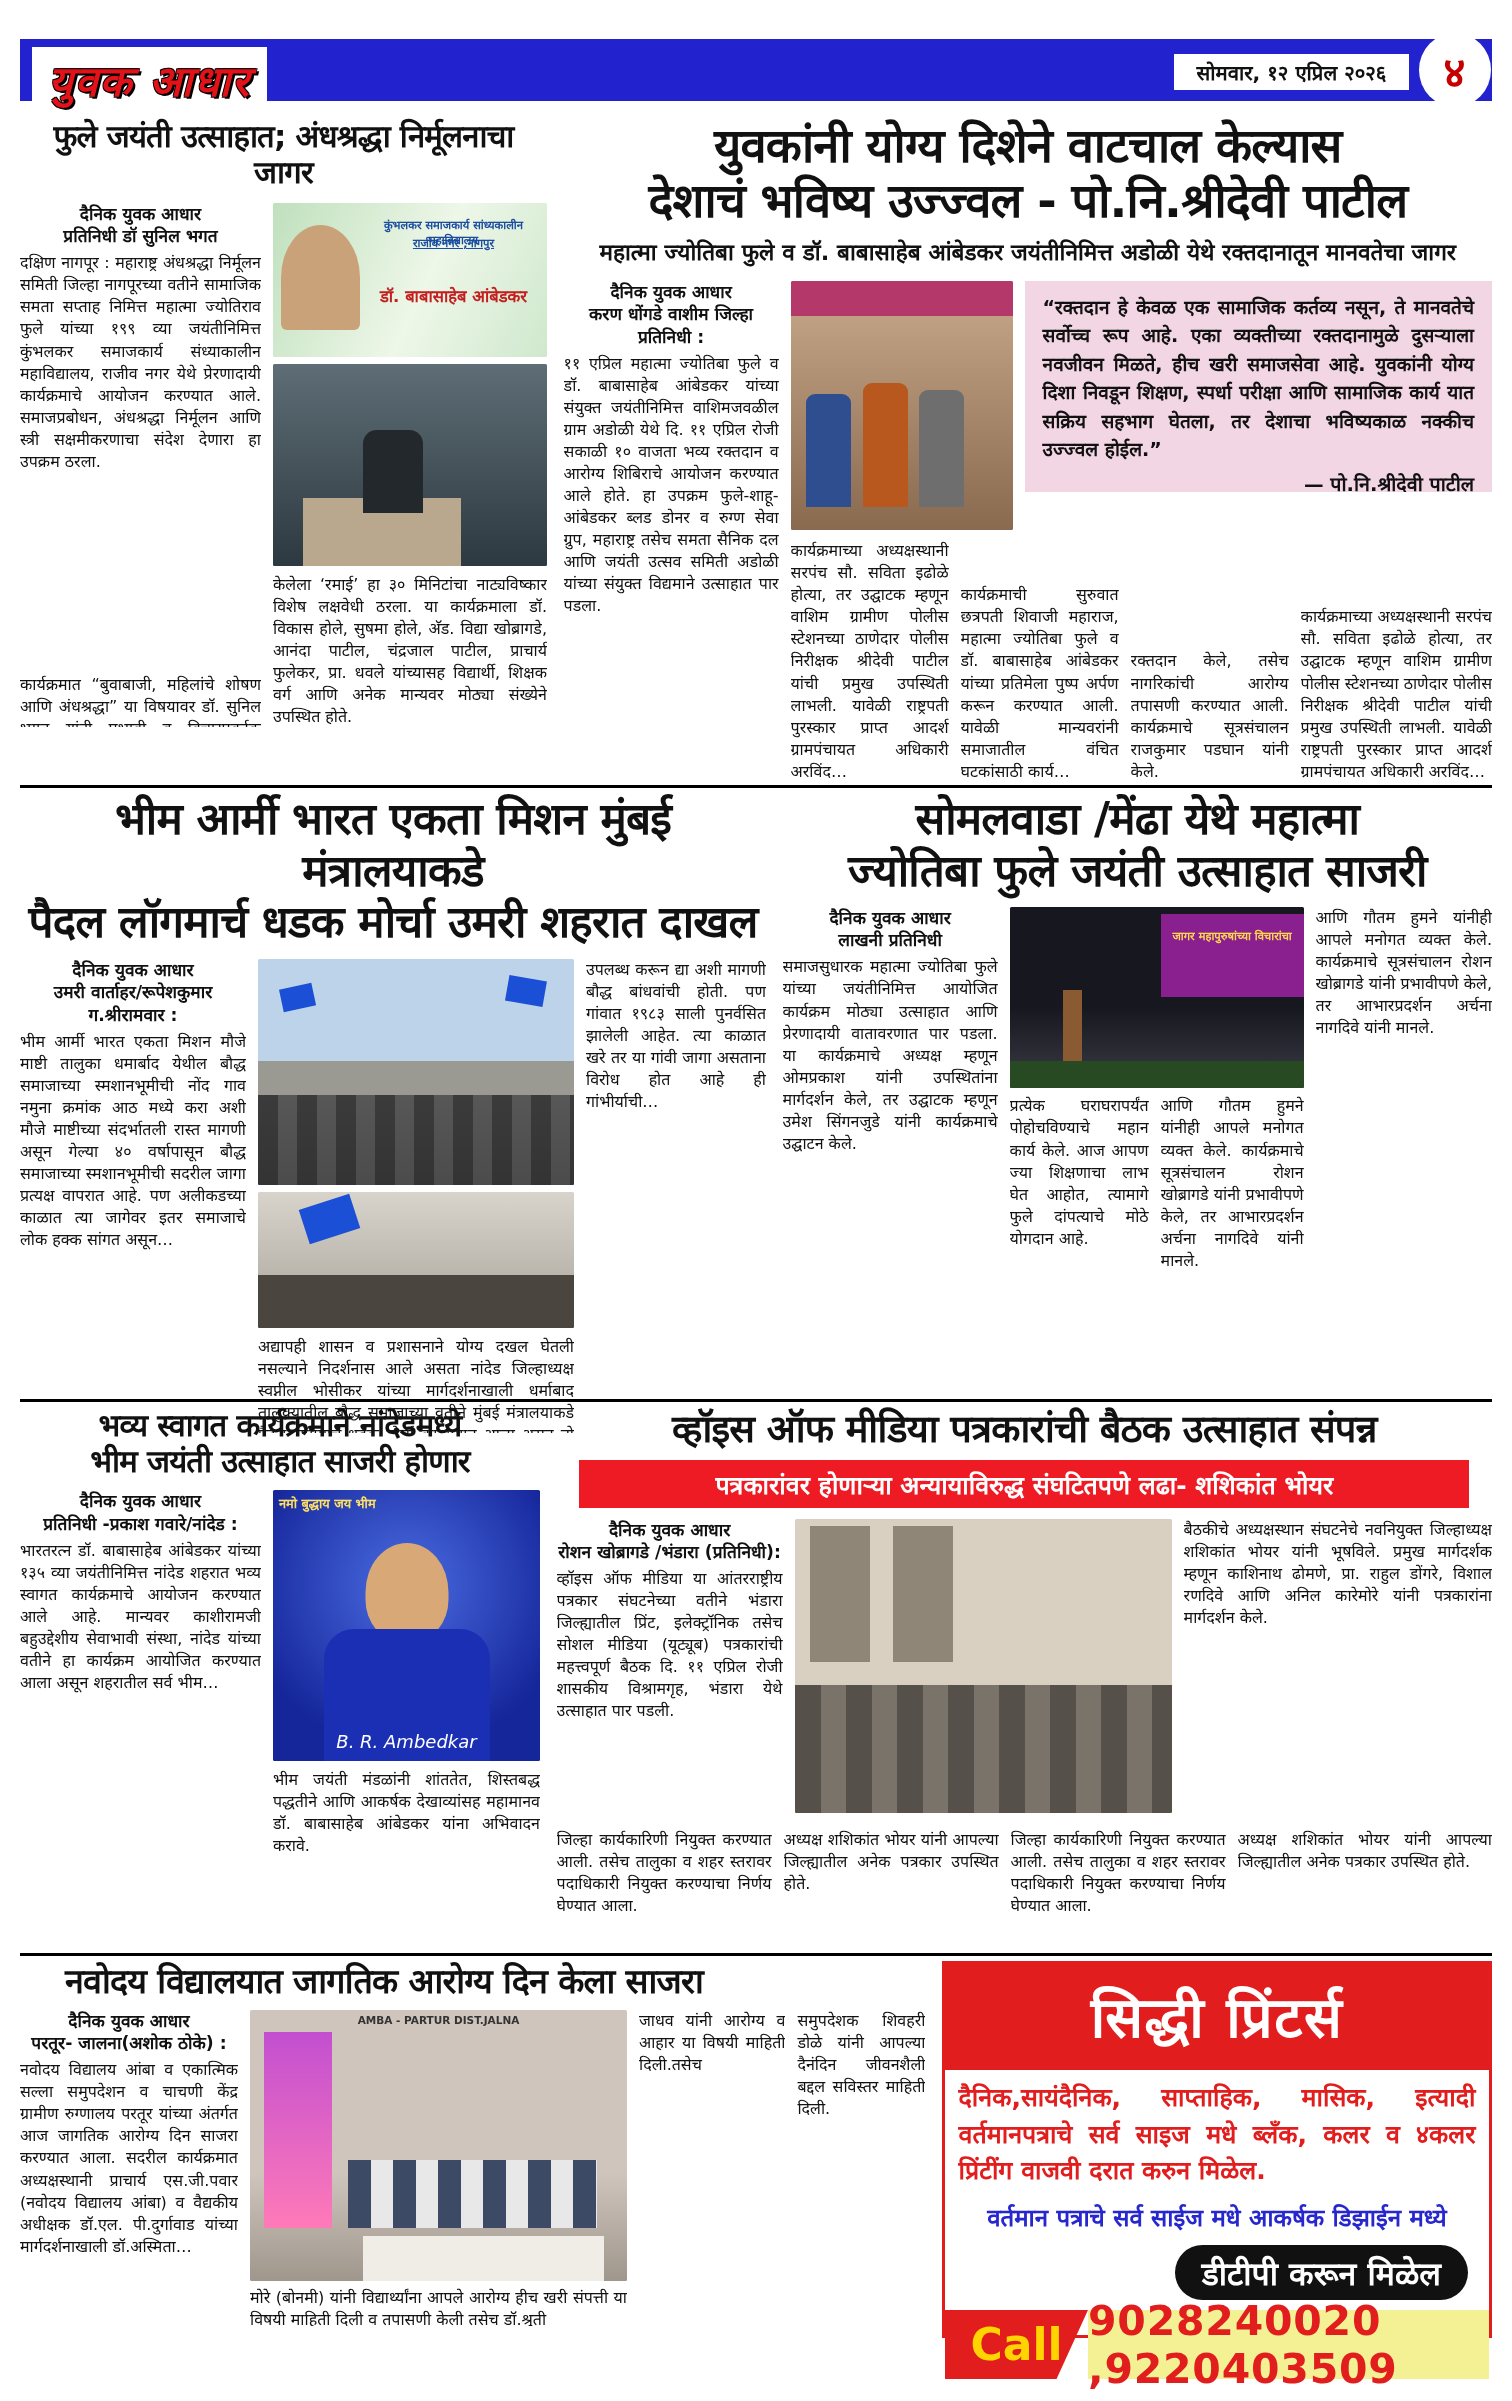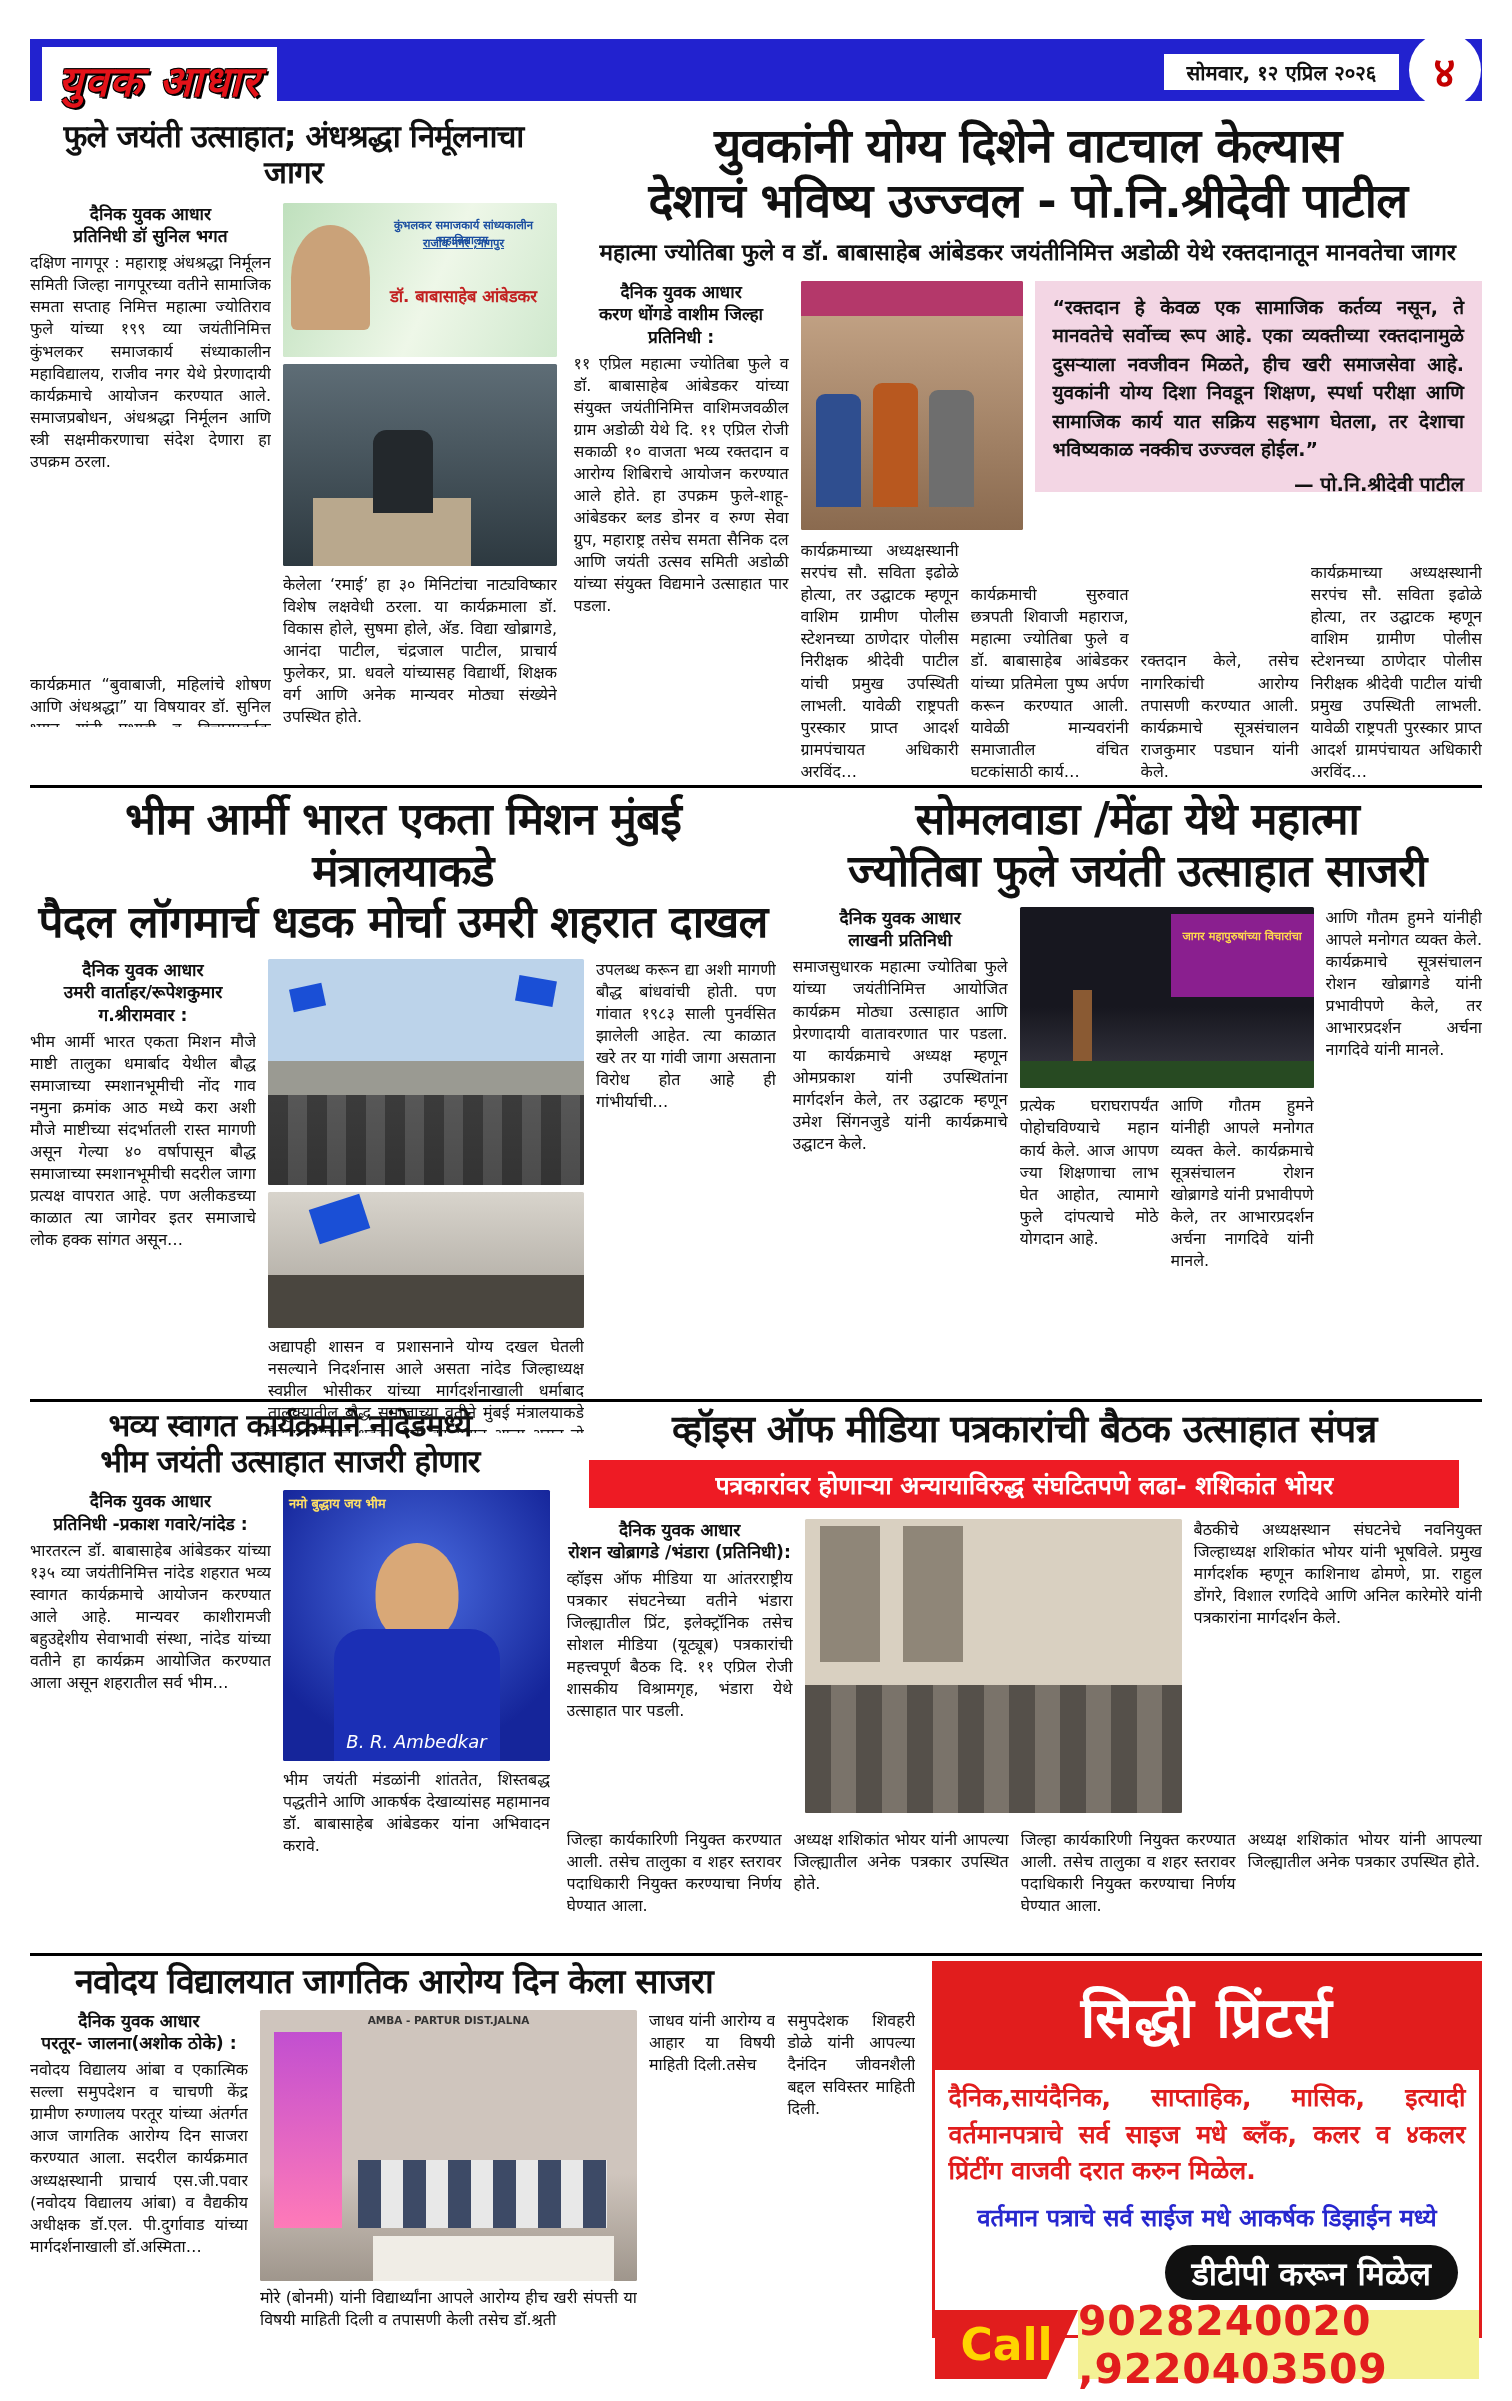--- a/index.html
+++ b/index.html
@@ -1,17 +1,17 @@
 <!DOCTYPE html>
 <html style="font-size:12px"><head>
 <meta charset="utf-8">
 <style>
   html,body{margin:0;padding:0;background:#ffffff;}
   .page{position:relative;width:1512px;height:2401px;margin:0 auto;background:#fff;
-        font-family:"DejaVu Sans",sans-serif;color:#111;box-sizing:border-box;padding:0 30px;overflow:hidden;}
+        font-family:"DejaVu Sans",sans-serif;color:#111;box-sizing:border-box;padding:0 20px;overflow:hidden;}
   
   .masthead{position:relative;margin-top:39px;height:62px;background:#2222cf;}
   .logo-box{position:absolute;left:12px;top:7.5px;height:66px;background:#fff;padding:0 16.6px;
             display:flex;align-items:center;z-index:2;}
   .logo-text{font-size:42px;font-weight:800;font-style:italic;color:#e31219;
              text-shadow:2.3px 2.3px 0 #000,-0.8px -0.8px 0 #000,0.8px -0.8px 0 #000,-0.8px 0.8px 0 #000;letter-spacing:1.5px;}
   .date-pill{position:absolute;right:83px;top:15px;background:#fff;padding:3.8px 22.6px;
              font-size:20.3px;font-weight:700;}
   .page-num{position:absolute;right:1.5px;top:-6px;width:72px;height:74px;background:#fff;border-radius:50%;
             display:flex;align-items:center;justify-content:center;font-size:42px;font-weight:800;color:#c40000;}

